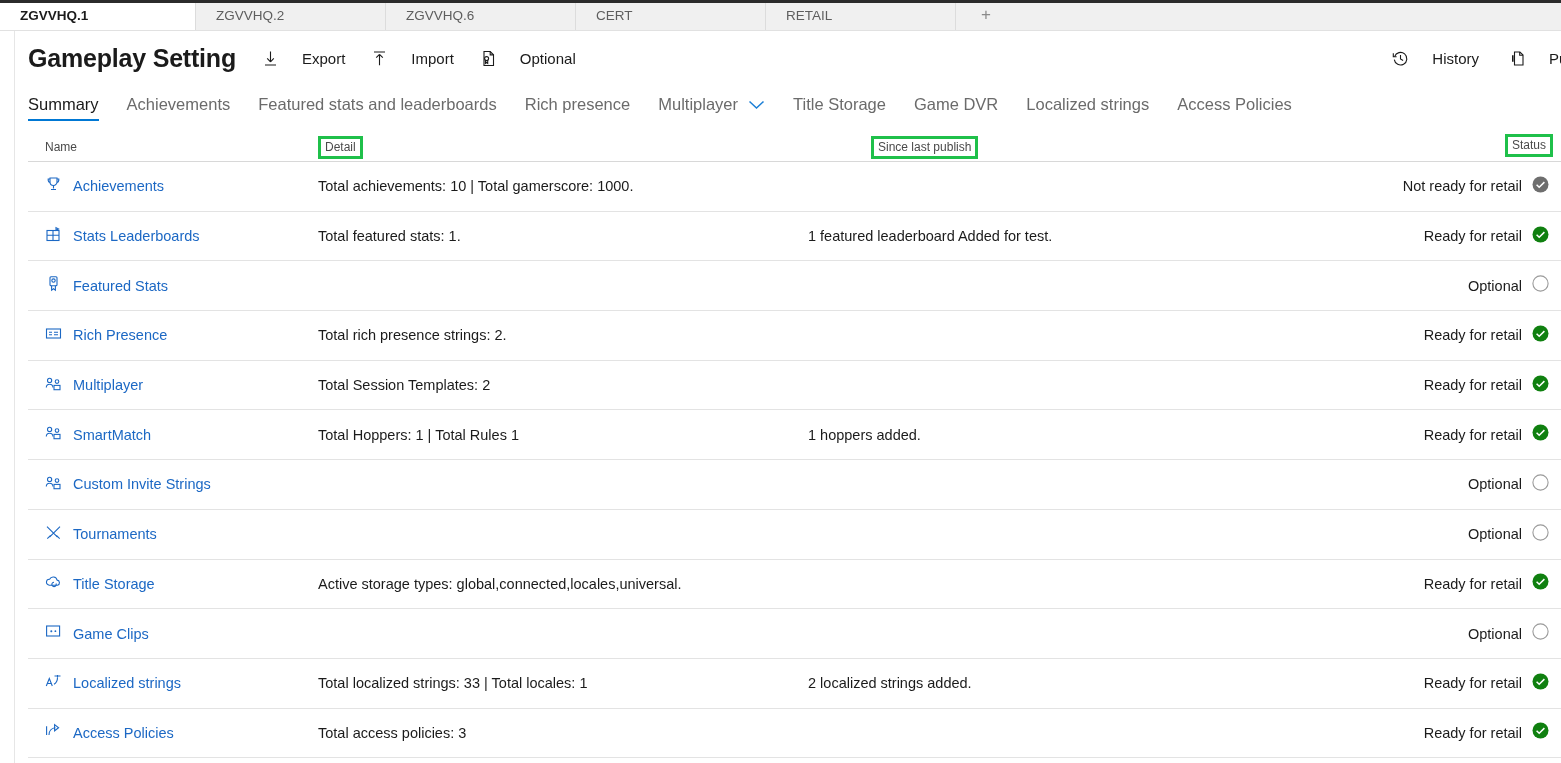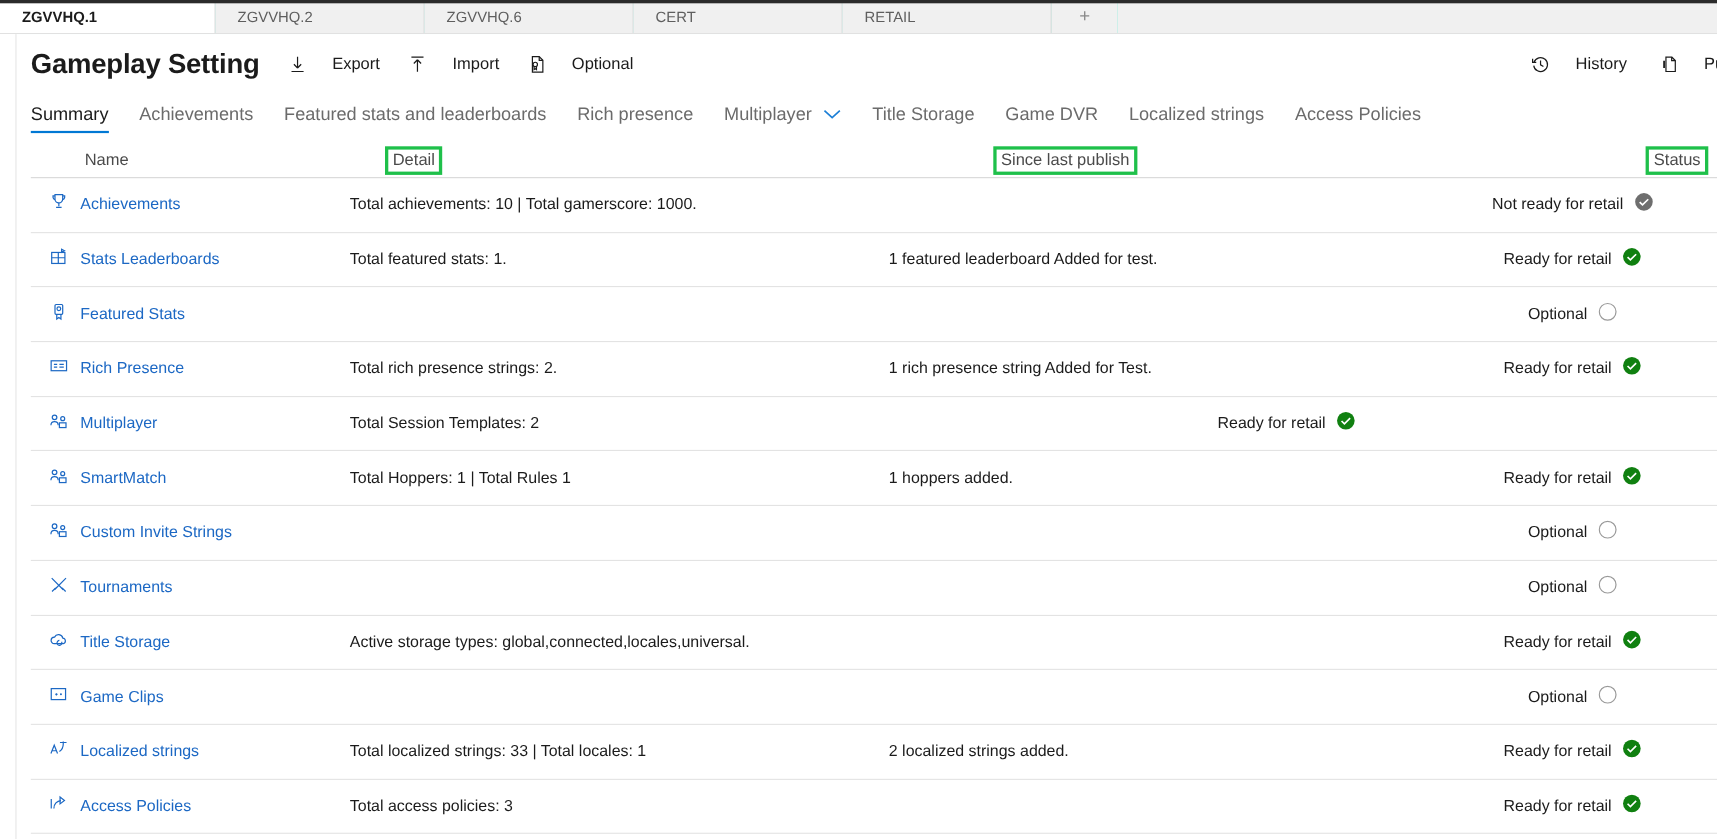--- a/index.html
+++ b/index.html
@@ -156,24 +156,23 @@
     padding-left: 13px;
   }
   .thead {
     display: flex;
     align-items: center;
     height: 30px;
     border-bottom: 1px solid #d8d8d8;
     padding-bottom: 2px;
   }
   .th {
-    font-size: 15px;
+    font-size: 12px;
     color: #4a4a4a;
     white-space: nowrap;
-    margin-left: 32px;
   }
   .th-box {
     border: 3px solid #1fc04a;
     padding: 1px 4px 2px 4px;
   }
   .c-name   { width: 290px; padding-left: 17px; }
   .c-detail { width: 553px; }
   .c-since  { width: 520px; }
   .c-status { flex: 1; display: flex; justify-content: flex-end; padding-right: 8px; }
 
@@ -206,23 +205,23 @@
   .cell-since {
     width: 520px;
     font-size: 14.5px;
     color: #1b1b1b;
     white-space: nowrap;
   }
   .cell-status {
     flex: 1;
     display: flex;
     align-items: center;
-    justify-content: center;
+    justify-content: flex-end;
     gap: 10px;
-    padding-right: 30px;
+    padding-right: 12px;
   }
   .status-text {
     font-size: 14.5px;
     color: #1b1b1b;
     white-space: nowrap;
   }
   .status-dot { flex: none; display: block; }
 </style>
 </head>
 <body>
@@ -435,21 +434,20 @@
       <div class="cell-name">
         <span class="rowicon">
           <svg width="17" height="17" viewBox="0 0 17 17">
               <rect x="1.5" y="4" width="14" height="9" fill="none" stroke="#1c68c4" stroke-width="1.1"></rect>
               <path d="M4 7.2h3M4 9.8h3M9 7.2h4M9 9.8h4" fill="none" stroke="#1c68c4" stroke-width="1.1"></path>
             </svg>
         </span>
         <span class="name-link">Rich Presence</span>
       </div>
       <div class="cell-detail">Total rich presence strings: 2.</div>
-      <div class="cell-since">1 rich presence string Added for Test.</div>
       <div class="cell-status">
         <span class="status-text">Ready for retail</span>
         <span class="status-dot">
           <svg width="17" height="17" viewBox="0 0 17 17">
               <circle cx="8.5" cy="8.5" r="8" fill="#108010"></circle>
               <path d="M4.6 8.7l2.6 2.6 5.2-5.2" fill="none" stroke="#fff" stroke-width="1.5"></path>
             </svg>
         </span>
       </div>
     </div>

